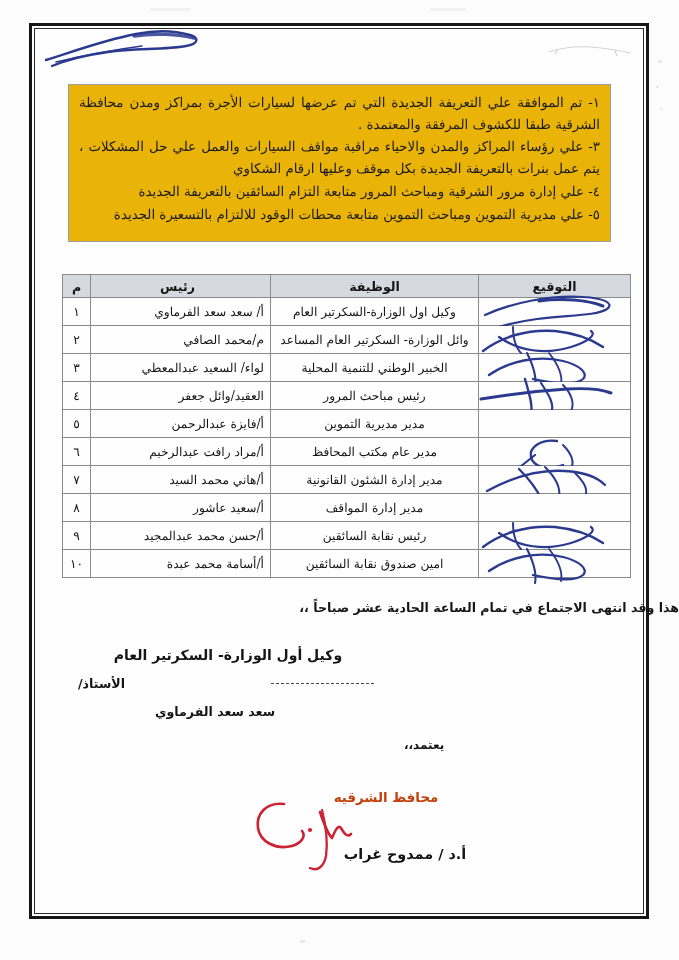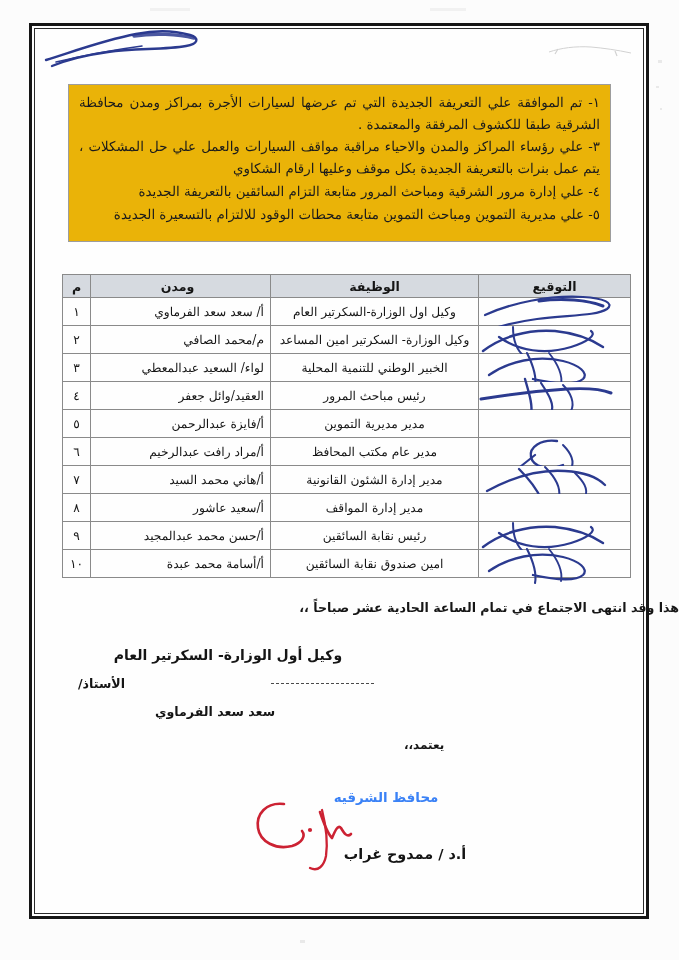--- a/index.html
+++ b/index.html
@@ -215,21 +215,21 @@
   #governor-block {
     position: absolute;
     top: 790px;
     left: 255px;
     width: 300px;
     text-align: center;
   }
   #governor-title {
     font-size: 13.4px;
     font-weight: bold;
-    color: #3b82f6;
+    color: #c2410c;
     padding-right: 38px;
   }
   #governor-name {
     font-size: 14.4px;
     font-weight: bold;
     color: #141414;
     margin-top: 41px;
   }
   #governor-ink {
     position: absolute;
@@ -266,21 +266,21 @@
     <p class="rec-item">٣- علي رؤساء المراكز والمدن والاحياء مراقبة مواقف السيارات والعمل علي حل المشكلات ، يتم عمل بنرات بالتعريفة الجديدة بكل موقف وعليها ارقام الشكاوي</p>
     <p class="rec-item center-tail">٤- علي إدارة مرور الشرقية ومباحث المرور متابعة التزام السائقين بالتعريفة الجديدة</p>
     <p class="rec-item center-tail">٥- علي مديرية التموين ومباحث التموين متابعة محطات الوقود للالتزام بالتسعيرة الجديدة</p>
   </div>
 
   <table id="attendees-table">
     <thead>
       <tr>
         <th class="col-sign">التوقيع</th>
         <th class="col-job">الوظيفة</th>
-        <th class="col-name">ومدن</th>
+        <th class="col-name">رئيس</th>
         <th class="col-num">م</th>
       </tr>
     </thead>
     <tbody id="attendees-tbody">
         <tr>
           <td class="col-sign sig-cell">
             <svg class="sig-ink" viewBox="0 0 151 44">
               <path d="M6,26 C32,14 70,6 104,8 C124,9 136,14 128,20 C118,27 86,26 58,30 C36,33 18,38 8,42" stroke="#2b3a8f" stroke-width="2.2" fill="none" stroke-linecap="round"></path>
               <path d="M60,12 C84,9 108,11 124,17" stroke="#2b3a8f" stroke-width="3" fill="none" stroke-linecap="round"></path>
             </svg>
@@ -290,21 +290,21 @@
           <td class="col-num">١</td>
         </tr>
         <tr>
           <td class="col-sign sig-cell">
             <svg class="sig-ink" viewBox="0 0 151 44">
               <path d="M4,34 C22,20 48,12 76,14 C96,16 112,22 124,30" stroke="#2b3a8f" stroke-width="2.4" fill="none" stroke-linecap="round"></path>
               <path d="M20,20 C40,34 66,38 92,30 C108,25 118,18 112,14" stroke="#2b3a8f" stroke-width="2.2" fill="none" stroke-linecap="round"></path>
               <path d="M34,10 C34,24 38,34 46,40" stroke="#2b3a8f" stroke-width="2" fill="none" stroke-linecap="round"></path>
             </svg>
           </td>
-          <td class="col-job">وكيل الوزارة- السكرتير امين المساعد</td>
+          <td class="col-job">وائل الوزارة- السكرتير العام المساعد</td>
           <td class="col-name">م/محمد الصافي</td>
           <td class="col-num">٢</td>
         </tr>
         <tr>
           <td class="col-sign sig-cell">
             <svg class="sig-ink" viewBox="0 0 151 44">
               <path d="M10,30 C30,16 58,10 84,16 C100,20 110,28 104,34 C96,41 72,38 54,34" stroke="#2b3a8f" stroke-width="2.3" fill="none" stroke-linecap="round"></path>
               <path d="M48,8 C54,20 58,32 56,42" stroke="#2b3a8f" stroke-width="2.1" fill="none" stroke-linecap="round"></path>
               <path d="M70,8 C78,18 84,30 82,40" stroke="#2b3a8f" stroke-width="1.9" fill="none" stroke-linecap="round"></path>
             </svg>

